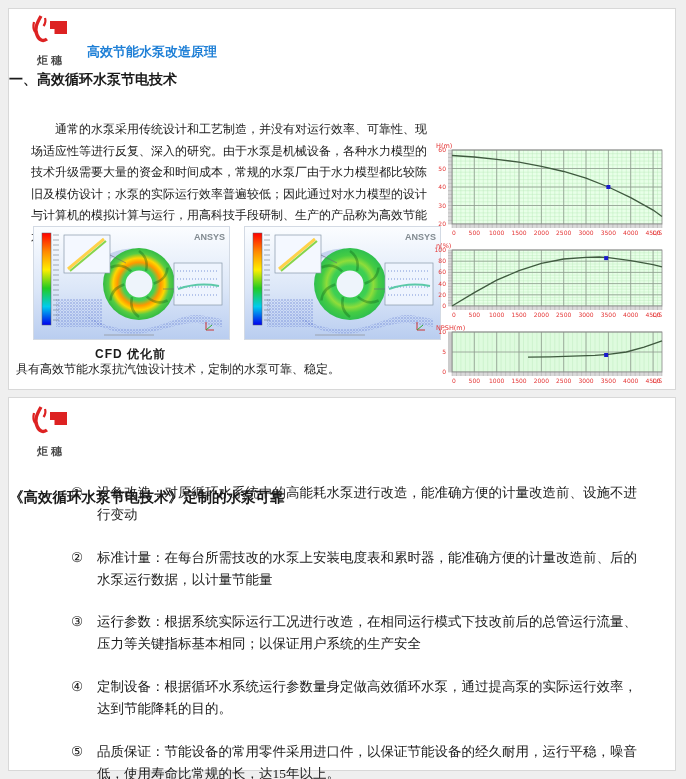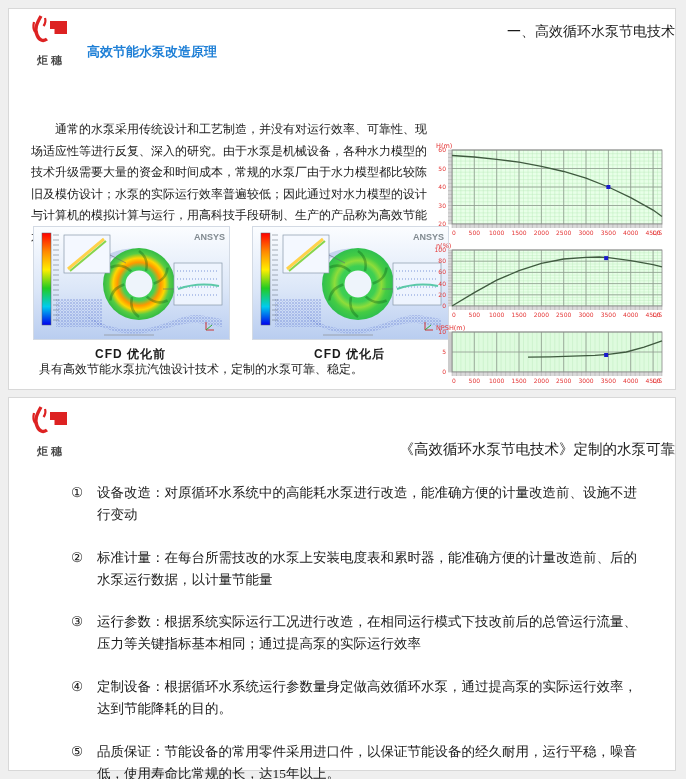--- a/index.html
+++ b/index.html
@@ -3,31 +3,31 @@
 <meta charset="utf-8">
 <style>
   html,body{margin:0;padding:0;}
   body{font-family:"Liberation Sans",sans-serif;color:#1a1a1a;}
   #canvas{position:relative;width:686px;height:779px;background:#efefef;overflow:hidden;}
   .slide{position:absolute;left:8px;width:668px;background:#fff;border:1px solid #d8d8d8;box-sizing:border-box;}
   #slide1{top:8px;height:382px;}
   #slide2{top:397px;height:374px;}
   .logo{position:absolute;left:16px;top:6px;width:52px;text-align:center;}
   .logo-text{font-size:11px;font-weight:bold;color:#4a4a4a;letter-spacing:3px;margin-top:8px;}
-  .slide-title{position:absolute;left:0;right:0;text-align:right;font-weight:normal;font-size:14px;}
+  .slide-title{position:absolute;left:0;right:0;text-align:left;font-weight:bold;font-size:14px;margin-top:48px;}
   #slide1 .slide-title{top:14px;}
   #slide2 .slide-title{top:42px;font-size:14.5px;}
   .subtitle{position:absolute;left:78px;top:34px;font-size:13px;font-weight:bold;color:var(--subtitle,#1e7fd6);}
   .para1{position:absolute;left:22px;right:20px;top:62px;font-size:12px;font-weight:bold;line-height:1.85;text-indent:2em;text-align:justify;}
   .para2{position:absolute;left:22px;width:396px;top:110px;font-size:12px;font-family:"Liberation Serif",serif;line-height:1.8;text-indent:2em;text-align:justify;}
-  .cfd-row{position:absolute;left:24px;top:217px;width:398px;display:flex;gap:24px;}
+  .cfd-row{position:absolute;left:24px;top:217px;width:398px;display:flex;gap:16px;}
   .cfd-fig{width:195px;}
   .cfd-fig svg{display:block;border:1px solid #d3dae4;}
   .cfd-label{text-align:center;font-family:Liberation Sans, sans-serif;font-weight:bold;font-size:12px;letter-spacing:1px;margin-top:6px;}
-  .note{position:absolute;left:30px;top:352px;font-size:12px;}
+  .note{position:absolute;left:7px;top:352px;font-size:12px;}
   .charts{position:absolute;right:8px;top:132px;width:232px;}
   .chart{margin-bottom:4px;text-decoration:underline;}
   .chart svg{display:block;}
   .chart text{font-family:"DejaVu Sans",sans-serif;}
   .list{position:absolute;left:62px;right:38px;top:84px;}
   .list-item{display:flex;margin-bottom:21px;font-family:"Liberation Serif",serif;font-size:13.5px;line-height:1.62;}
   .list-num{width:26px;flex:none;}
   .list-text{flex:1;text-align:justify;}
   .logo-icon{display:block;margin:0 auto;}
 </style>
@@ -165,21 +165,20 @@
             <line x1="143" y1="52" x2="185" y2="52" stroke="#7d96d8" stroke-width="1" stroke-dasharray="1 2"></line>
             <line x1="143" y1="60" x2="185" y2="60" stroke="#7d96d8" stroke-width="1" stroke-dasharray="1 2"></line>
             <line x1="143" y1="68" x2="185" y2="68" stroke="#7d96d8" stroke-width="1" stroke-dasharray="1 2"></line>
             <path d="M144 62 q20 -7 41 -3" stroke="#5bc9a8" stroke-width="2" fill="none"></path>
             <line x1="140" y1="62" x2="129" y2="62" stroke="#667" stroke-width="0.6"></line>
             <text x="191" y="13" font-size="9" font-weight="bold" fill="#818a90" text-anchor="end" font-family="Liberation Sans, sans-serif">ANSYS</text>
             <path d="M172 103 V95 M172 103 H180" stroke="#cc3333" stroke-width="1" fill="none"></path>
             <path d="M172 103 L178 98" stroke="#33aa33" stroke-width="1" fill="none"></path>
             <line x1="70" y1="108" x2="120" y2="108" stroke="#9aa2ae" stroke-width="1"></line>
           </svg>
-        <div class="cfd-label">CFD 优化后</div>
       </div>
     </div>
 
     <div class="charts">
       <div class="chart">
         <svg id="chart-0" width="232" height="96">
             <rect x="17" y="9" width="210" height="74" fill="#e8ffe8"></rect>
             <path d="M21.5 9V83M25.9 9V83M30.4 9V83M34.9 9V83M39.3 9V83M43.8 9V83M48.3 9V83M52.7 9V83M57.2 9V83M61.7 9V83M66.1 9V83M70.6 9V83M75.1 9V83M79.6 9V83M84.0 9V83M88.5 9V83M93.0 9V83M97.4 9V83M101.9 9V83M106.4 9V83M110.8 9V83M115.3 9V83M119.8 9V83M124.2 9V83M128.7 9V83M133.2 9V83M137.6 9V83M142.1 9V83M146.6 9V83M151.0 9V83M155.5 9V83M160.0 9V83M164.4 9V83M168.9 9V83M173.4 9V83M177.9 9V83M182.3 9V83M186.8 9V83M191.3 9V83M195.7 9V83M200.2 9V83M204.7 9V83M209.1 9V83M213.6 9V83M218.1 9V83M222.5 9V83M17 79.3H227M17 75.6H227M17 71.9H227M17 68.2H227M17 64.5H227M17 60.8H227M17 57.1H227M17 53.4H227M17 49.7H227M17 46.0H227M17 42.3H227M17 38.6H227M17 34.9H227M17 31.2H227M17 27.5H227M17 23.8H227M17 20.1H227M17 16.4H227M17 12.7H227" stroke="#b6e9b6" stroke-width="0.4" fill="none"></path>
             <path d="M17.0 9V83M39.3 9V83M61.7 9V83M84.0 9V83M106.4 9V83M128.7 9V83M151.0 9V83M173.4 9V83M195.7 9V83M218.1 9V83M17 83.0H227M17 64.5H227M17 46.0H227M17 27.5H227M17 9.0H227" stroke="#8f9b8f" stroke-width="0.8" fill="none"></path>
             <rect x="13" y="9" width="4" height="74" fill="#d9d9d9"></rect>
@@ -289,21 +288,21 @@
       <div class="list-item">
         <span class="list-num">①</span>
         <span class="list-text">设备改造：对原循环水系统中的高能耗水泵进行改造，能准确方便的计量改造前、设施不进行变动</span>
       </div>
       <div class="list-item">
         <span class="list-num">②</span>
         <span class="list-text">标准计量：在每台所需技改的水泵上安装电度表和累时器，能准确方便的计量改造前、后的水泵运行数据，以计量节能量</span>
       </div>
       <div class="list-item">
         <span class="list-num">③</span>
-        <span class="list-text">运行参数：根据系统实际运行工况进行改造，在相同运行模式下技改前后的总管运行流量、压力等关键指标基本相同；通过提高泵的实际运行效率</span>
+        <span class="list-text">运行参数：根据系统实际运行工况进行改造，在相同运行模式下技改前后的总管运行流量、压力等关键指标基本相同；以保证用户系统的生产安全</span>
       </div>
       <div class="list-item">
         <span class="list-num">④</span>
         <span class="list-text">定制设备：根据循环水系统运行参数量身定做高效循环水泵，通过提高泵的实际运行效率，达到节能降耗的目的。</span>
       </div>
       <div class="list-item">
         <span class="list-num">⑤</span>
         <span class="list-text">品质保证：节能设备的常用零件采用进口件，以保证节能设备的经久耐用，运行平稳，噪音低，使用寿命比常规的长，达15年以上。</span>
       </div>
     </div>

